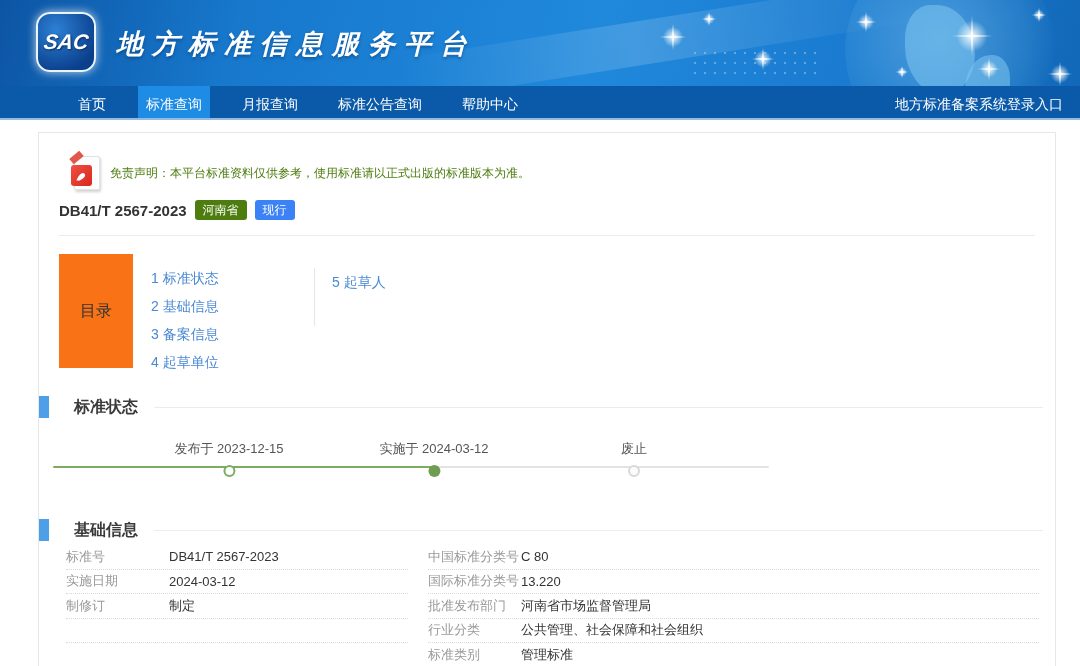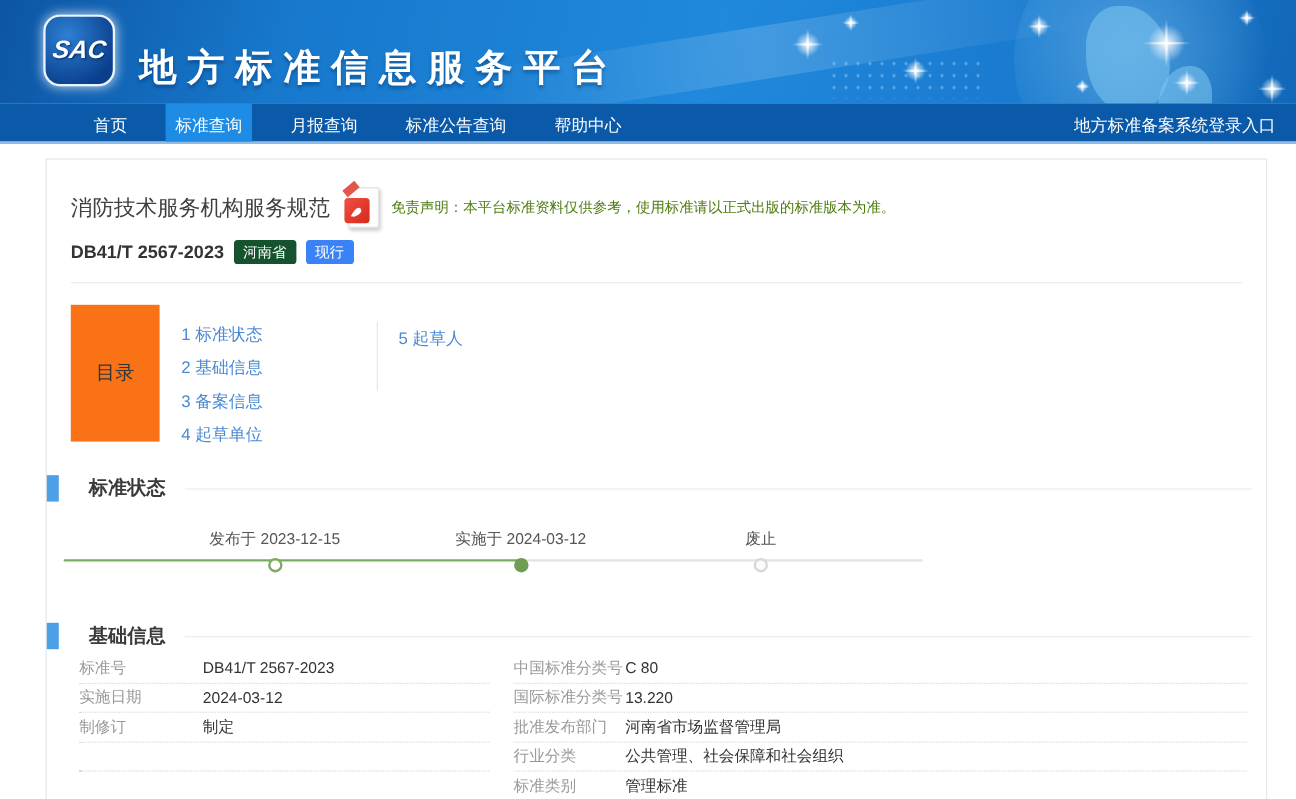--- a/index.html
+++ b/index.html
@@ -51,24 +51,25 @@
     border:2px solid #eaf4fd;
     box-shadow:0 0 10px rgba(255,255,255,0.75);
     display:flex; align-items:center; justify-content:center;
   }
   .logo-text {
     color:#fff; font-weight:bold; font-style:italic; font-size:21px;
     letter-spacing:0px; transform:skew(-8deg);
     text-shadow:1px 1px 2px #072c5e;
   }
   .header-title {
-    position:absolute; left:116px; top:36px;
-    color:#fff; font-size:31px; font-weight:bold; letter-spacing:9px;
+    position:absolute; left:116px; top:26px;
+    color:#fff; font-size:27px; font-weight:bold; letter-spacing:9px;
     text-shadow:0 2px 3px rgba(4,45,95,0.45);
     white-space:nowrap;
+    font-style:italic;
   }
 
   
   .navbar {
     height:32px; background:#0b5aa9;
     display:flex; align-items:stretch; padding-left:70px;
   }
   .nav-item {
     color:#fff; font-size:14px; line-height:36px;
     padding:0 8px; margin-right:24px; cursor:pointer; white-space:nowrap;
@@ -223,36 +224,35 @@
       <div class="nav-item">帮助中心</div>
     </div>
   <div class="nav-login">地方标准备案系统登录入口</div>
 </div>
 <div class="nav-underline"></div>
 
 <div class="card">
 
   <div class="title-block">
     <div class="title-row">
-      <h1 class="std-title">消防技术服务机构服务规范</h1>
       <div class="pdf-icon">
         <span class="ribbon"></span>
         <span class="red-box">
           <svg width="15" height="15" viewBox="0 0 16 16">
             <path d="M2.5 13 Q8 2.5 11.5 6.5 Q13.5 10 5.5 13.5 Z" fill="#fff"></path>
           </svg>
         </span>
       </div>
       <div class="disclaimer">免责声明：本平台标准资料仅供参考，使用标准请以正式出版的标准版本为准。</div>
     </div>
     <div class="code-row">
       <span class="std-code">DB41/T 2567-2023</span>
       <span style="display:flex;align-items:center;">
 
-          <span class="badge" style="background: #14532d;">河南省</span>
+          <span class="badge" style="background: #4d7c0f;">河南省</span>
 
           <span class="badge" style="background: #3b82f6;">现行</span>
         </span>
     </div>
     <div class="title-divider"></div>
   </div>
 
   <div class="toc">
     <div class="toc-label-box">目录</div>
     <div class="toc-col">

